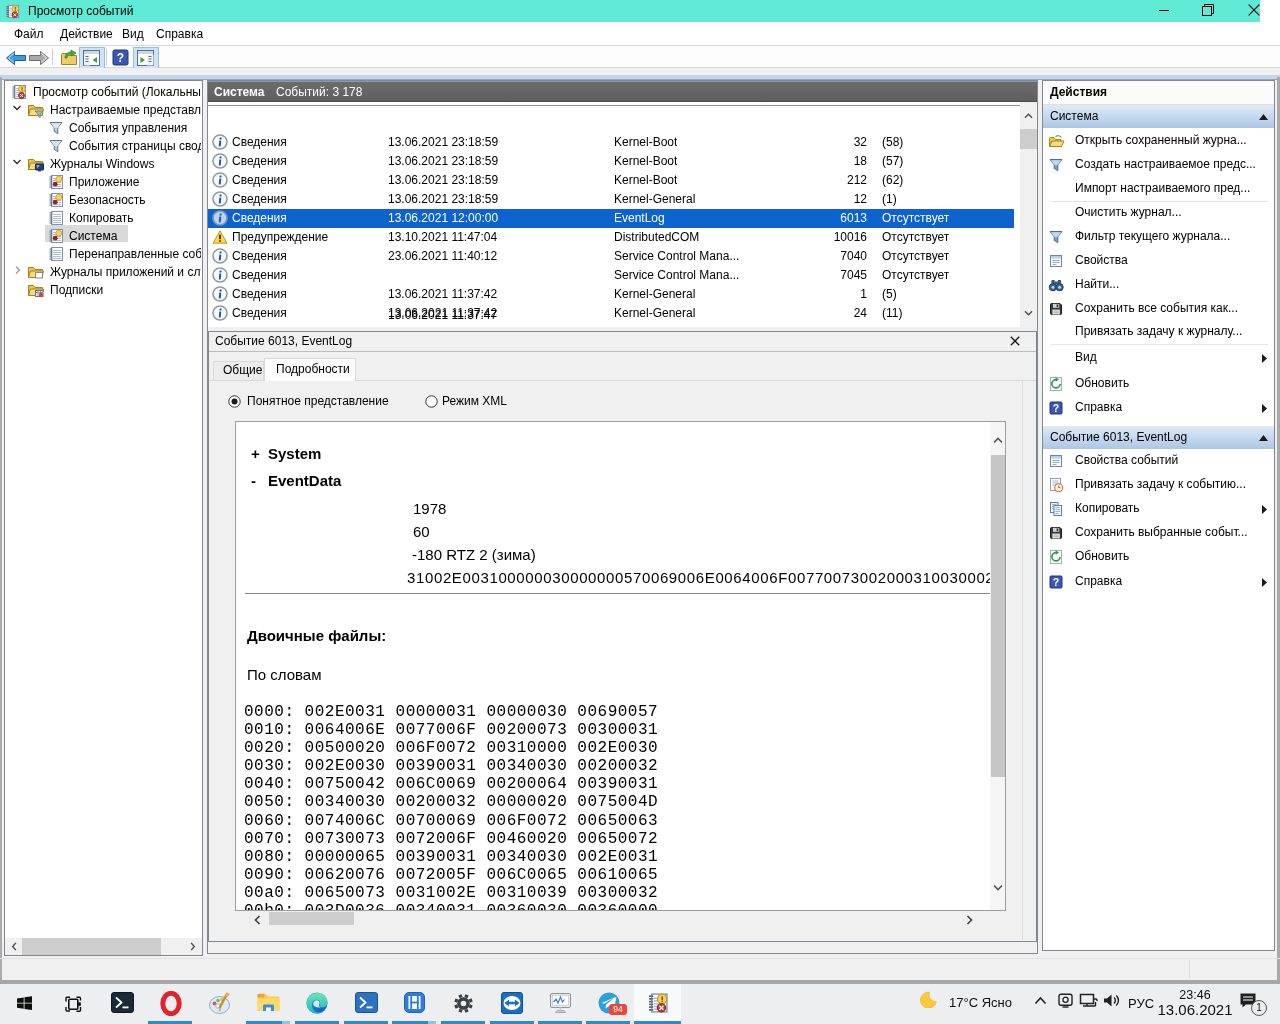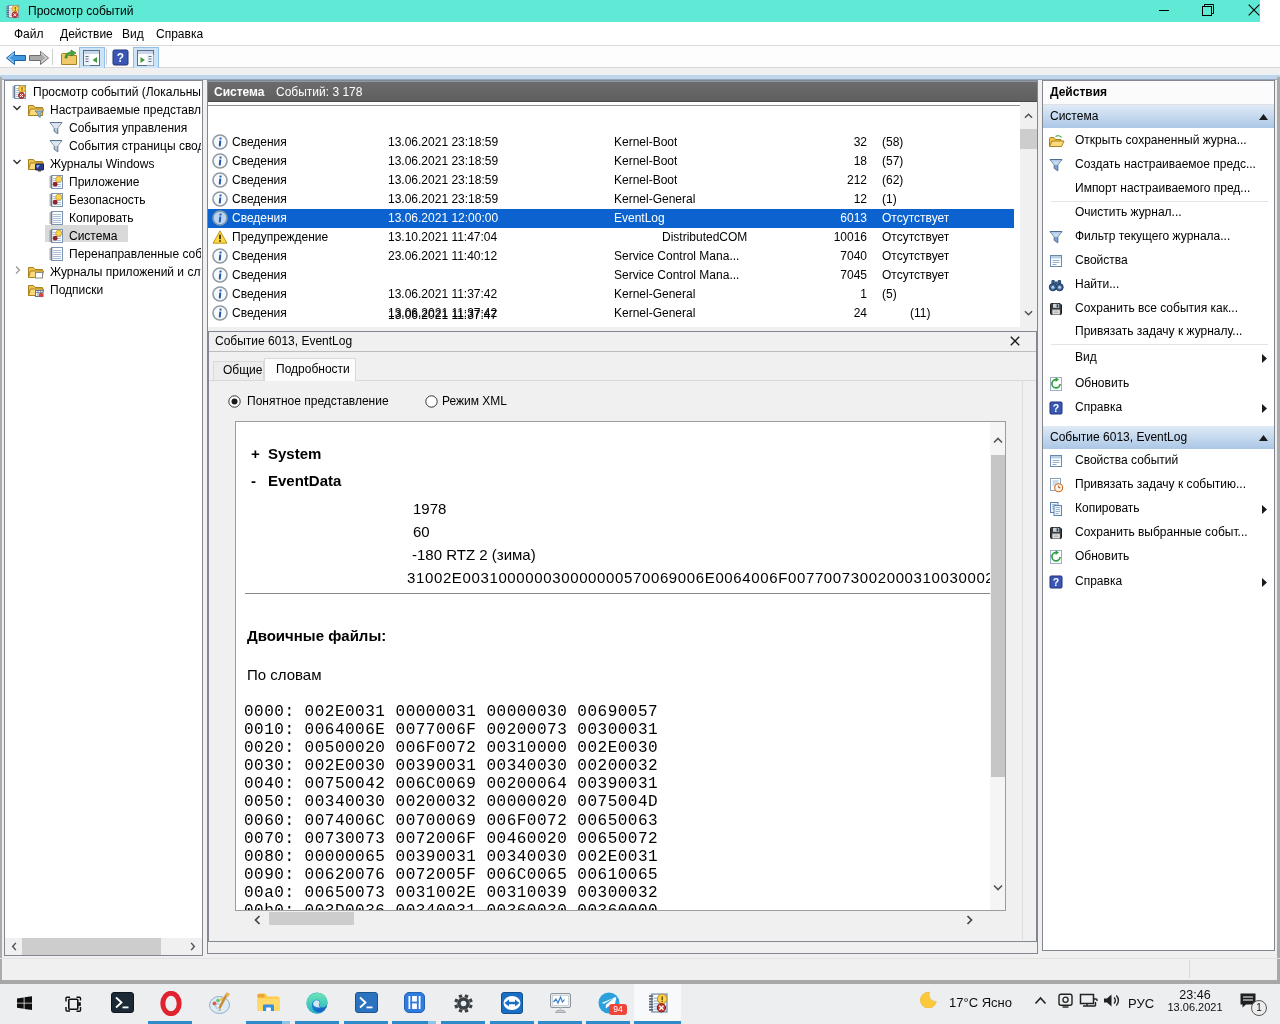--- a/index.html
+++ b/index.html
@@ -280,21 +280,21 @@
       <div class="ab nowrap" style="left:674px;top:2px;">Отсутствует</div>
     </div>
     <div class="ab" style="left:0;top:126px;width:806px;height:19px;">
       <svg class="ab" style="left:4px;top:1px;" width="16" height="16" viewBox="0 0 16 16">
           <path d="M8 1.8 L15 14.2 H1 Z" fill="#ffd83c" stroke="#a88600" stroke-width="0.8"></path>
           <rect x="7.25" y="5.6" width="1.5" height="4.6" fill="#111"></rect>
           <rect x="7.25" y="11.2" width="1.5" height="1.6" fill="#111"></rect>
         </svg>
       <div class="ab nowrap" style="left:24px;top:2px;">Предупреждение</div>
       <div class="ab nowrap" style="left:180px;top:2px;">13.10.2021 11:47:04</div>
-      <div class="ab nowrap" style="left:406px;top:2px;margin-left:48px;">DistributedCOM</div>
+      <div class="ab nowrap" style="left:406px;top:2px;">DistributedCOM</div>
       <div class="ab" style="left:540px;top:2px;width:119px;text-align:right;">10016</div>
       <div class="ab nowrap" style="left:674px;top:2px;">Отсутствует</div>
     </div>
     <div class="ab" style="left:0;top:145px;width:806px;height:19px;">
       <svg class="ab" style="left:4px;top:1px;" width="16" height="16" viewBox="0 0 16 16">
           <circle cx="8" cy="8" r="7" fill="#f7fafc" stroke="#8f9aa3" stroke-width="1.6"></circle>
           <g transform="skewX(-6) translate(0.9,0)">
             <rect x="7.1" y="3.4" width="2" height="2.2" rx="0.4" fill="#2456a8"></rect>
             <rect x="7.1" y="6.4" width="2" height="6" rx="0.4" fill="#2456a8"></rect>
           </g>
@@ -338,21 +338,21 @@
           <circle cx="8" cy="8" r="7" fill="#f7fafc" stroke="#8f9aa3" stroke-width="1.6"></circle>
           <g transform="skewX(-6) translate(0.9,0)">
             <rect x="7.1" y="3.4" width="2" height="2.2" rx="0.4" fill="#2456a8"></rect>
             <rect x="7.1" y="6.4" width="2" height="6" rx="0.4" fill="#2456a8"></rect>
           </g>
         </svg>
       <div class="ab nowrap" style="left:24px;top:2px;">Сведения</div>
       <div class="ab nowrap" style="left:180px;top:2px;">13.06.2021 11:37:42</div>
       <div class="ab nowrap" style="left:406px;top:2px;">Kernel-General</div>
       <div class="ab" style="left:540px;top:2px;width:119px;text-align:right;">24</div>
-      <div class="ab nowrap" style="left:674px;top:2px;margin-left:28px;">(11)</div>
+      <div class="ab nowrap" style="left:674px;top:2px;">(11)</div>
     </div>
 
     <div class="ab" style="left:812px;top:0;width:17px;height:225px;background:#f0f0f0;">
       <svg class="ab" style="left:4px;top:10px;" width="9" height="8" viewBox="0 0 10 9">
           <path d="M1 6.5 L5 2.5 L9 6.5" fill="none" stroke="#505050" stroke-width="1.6"></path>
         </svg>
       <div class="ab" style="left:0;top:27px;width:17px;height:20px;background:#cdcdcd;"></div>
       <svg class="ab" style="left:4px;top:207px;" width="9" height="8" viewBox="0 0 10 9">
           <path d="M1 2.5 L5 6.5 L9 2.5" fill="none" stroke="#505050" stroke-width="1.6"></path>
         </svg>
@@ -701,19 +701,19 @@
   <svg class="ab" style="left:1079px;top:9px;" width="19" height="15" viewBox="0 0 19 15">
       <rect x="1.5" y="1.5" width="13" height="9" fill="none" stroke="#222" stroke-width="1.5"></rect>
       <path d="M8 10.5 V13 M4 13 H16.5 M16.5 13 V9 M14.5 6 H17 a1 1 0 0 1 1 1 V8" fill="none" stroke="#222" stroke-width="1.4"></path>
     </svg>
   <svg class="ab" style="left:1102px;top:9px;" width="19" height="15" viewBox="0 0 19 15">
       <path d="M2 5.5 H5 L9.5 1.5 V13.5 L5 9.5 H2 Z" fill="#222"></path>
       <path d="M12 4.5 a4 4 0 0 1 0 6 M14.3 2.5 a7 7 0 0 1 0 10" fill="none" stroke="#222" stroke-width="1.4"></path>
     </svg>
   <div class="ab nowrap" style="left:1128px;top:12px;font-size:13px;color:#0f0f0f;">РУС</div>
   <div class="ab" style="left:1155px;top:4px;width:80px;text-align:center;font-size:12.5px;color:#0f0f0f;">23:46</div>
-  <div class="ab" style="left:1155px;top:17px;width:80px;text-align:center;font-size:11px;color:#0f0f0f;">13.06.2021</div>
+  <div class="ab" style="left:1155px;top:17px;width:80px;text-align:center;font-size:15px;color:#0f0f0f;">13.06.2021</div>
   <svg class="ab" style="left:1239px;top:8px;" width="20" height="19" viewBox="0 0 20 19">
       <path d="M1.5 1.5 H16.5 V12.5 H7 L3.5 15.5 V12.5 H1.5 Z" fill="#1f1f1f"></path>
       <path d="M4 5 H14 M4 8 H14" stroke="#fff" stroke-width="1.2"></path>
     </svg>
   <div class="ab" style="left:1251px;top:16px;width:14px;height:14px;border-radius:8px;background:#ececec;border:1px solid #555;font-size:10px;text-align:center;line-height:14px;color:#111;">1</div>
 </div>
 
 </body></html>

